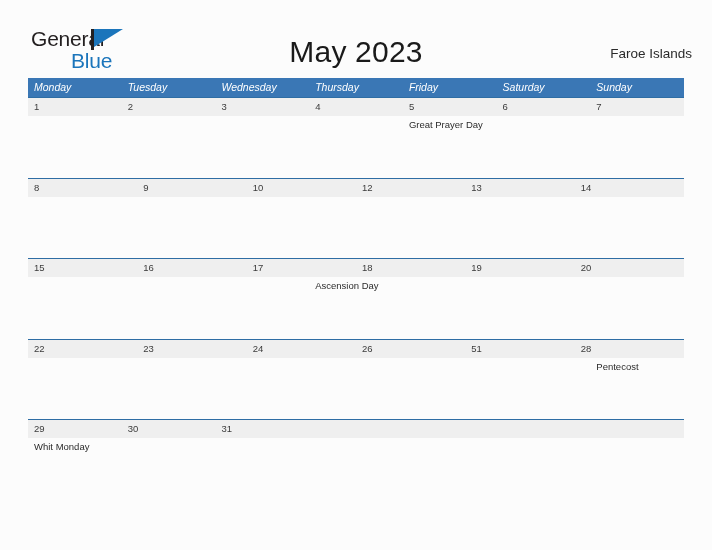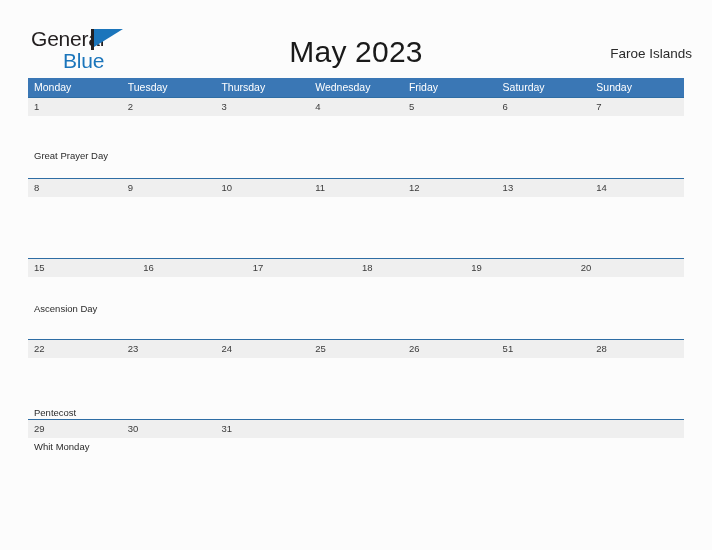--- a/index.html
+++ b/index.html
@@ -60,21 +60,21 @@
     position: absolute;
     left: 3px;
     top: 0;
     width: 0;
     height: 0;
     border-top: 18px solid #1b75bb;
     border-right: 29px solid transparent;
   }
   .brand-blue {
     display: block;
-    margin-left: 32px;
+    margin-left: 40px;
     margin-top: -1px;
     font-size: 21px;
     color: #1b75bb;
     letter-spacing: -0.2px;
   }
 
   .page-title {
     position: absolute;
     left: 0;
     right: 0;
@@ -100,20 +100,21 @@
     position: absolute;
     left: 28px;
     top: 78px;
     width: 656px;
   }
 
   .weekday-header {
     display: flex;
     background: #3a77b5;
     height: 19px;
+    font-style: italic;
   }
   .weekday-cell {
     flex: 1 1 0;
     color: #ffffff;
     font-size: 10.5px;
     line-height: 19px;
     padding-left: 6px;
     box-sizing: border-box;
     white-space: nowrap;
     overflow: hidden;
@@ -137,21 +138,20 @@
     flex: 1 1 0;
     font-size: 9.5px;
     color: #3b3b3b;
     line-height: 18px;
     padding-left: 6px;
     box-sizing: border-box;
   }
   .week-row .eventstrip {
     display: flex;
     height: 62px;
-    flex-direction: column;
   }
   .week-row .eventstrip .eventcell {
     flex: 1 1 0;
     padding-left: 6px;
     padding-top: 3px;
     box-sizing: border-box;
     font-size: 9.5px;
     color: #2b2b2b;
     line-height: 12px;
     white-space: nowrap;
@@ -178,22 +178,22 @@
 
   <div class="region-label">Faroe Islands</div>
 
 </div>
 
 <div class="calendar">
 
   <div class="weekday-header">
     <div class="weekday-cell">Monday</div>
     <div class="weekday-cell">Tuesday</div>
+    <div class="weekday-cell">Wednesday</div>
     <div class="weekday-cell">Thursday</div>
-    <div class="weekday-cell">Wednesday</div>
     <div class="weekday-cell">Friday</div>
     <div class="weekday-cell">Saturday</div>
     <div class="weekday-cell">Sunday</div>
   </div>
 
   <div class="week-row">
     <div class="daystrip">
       <div class="daynum">1</div>
       <div class="daynum">2</div>
       <div class="daynum">3</div>
@@ -211,21 +211,20 @@
       <div class="eventcell"></div>
       <div class="eventcell"></div>
     </div>
   </div>
 
   <div class="week-row">
     <div class="daystrip">
       <div class="daynum">8</div>
       <div class="daynum">9</div>
       <div class="daynum">10</div>
-      <div class="daynum">11</div>
       <div class="daynum">12</div>
       <div class="daynum">13</div>
       <div class="daynum">14</div>
     </div>
     <div class="eventstrip">
       <div class="eventcell"></div>
       <div class="eventcell"></div>
       <div class="eventcell"></div>
       <div class="eventcell"></div>
       <div class="eventcell"></div>
@@ -252,21 +251,20 @@
       <div class="eventcell"></div>
       <div class="eventcell"></div>
     </div>
   </div>
 
   <div class="week-row">
     <div class="daystrip">
       <div class="daynum">22</div>
       <div class="daynum">23</div>
       <div class="daynum">24</div>
-      <div class="daynum">25</div>
       <div class="daynum">26</div>
       <div class="daynum">51</div>
       <div class="daynum">28</div>
     </div>
     <div class="eventstrip">
       <div class="eventcell"></div>
       <div class="eventcell"></div>
       <div class="eventcell"></div>
       <div class="eventcell"></div>
       <div class="eventcell"></div>

